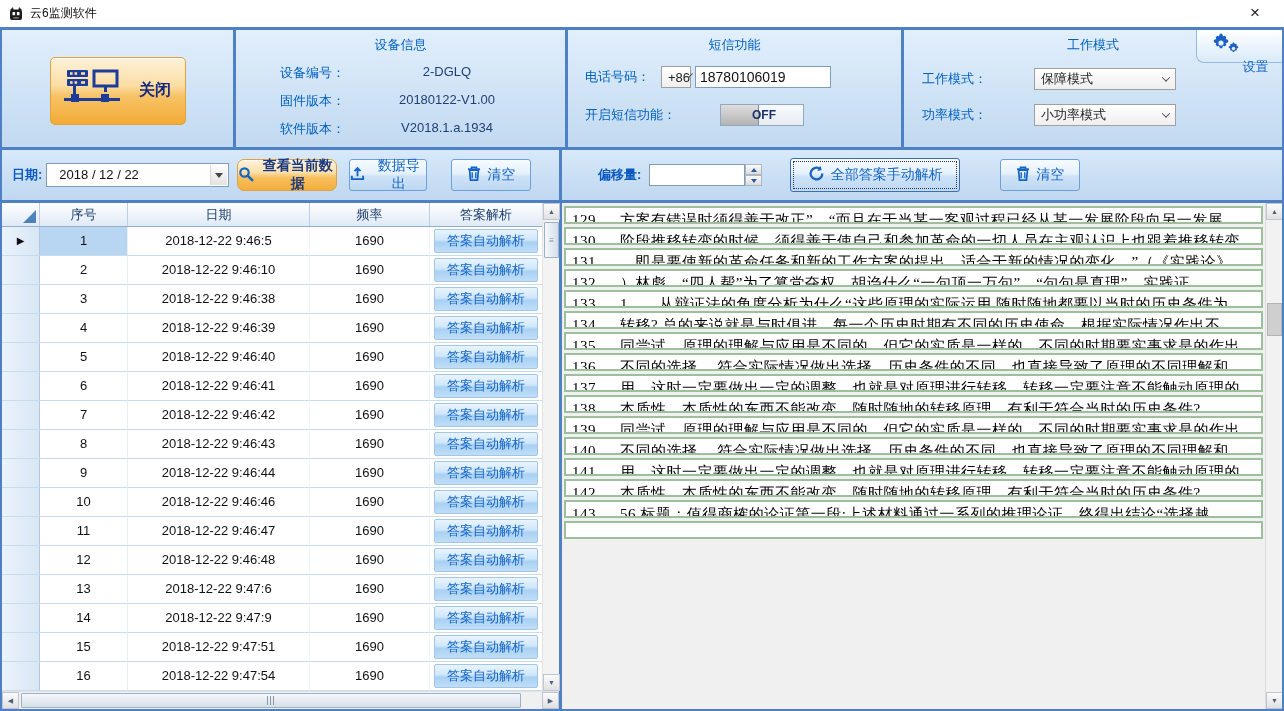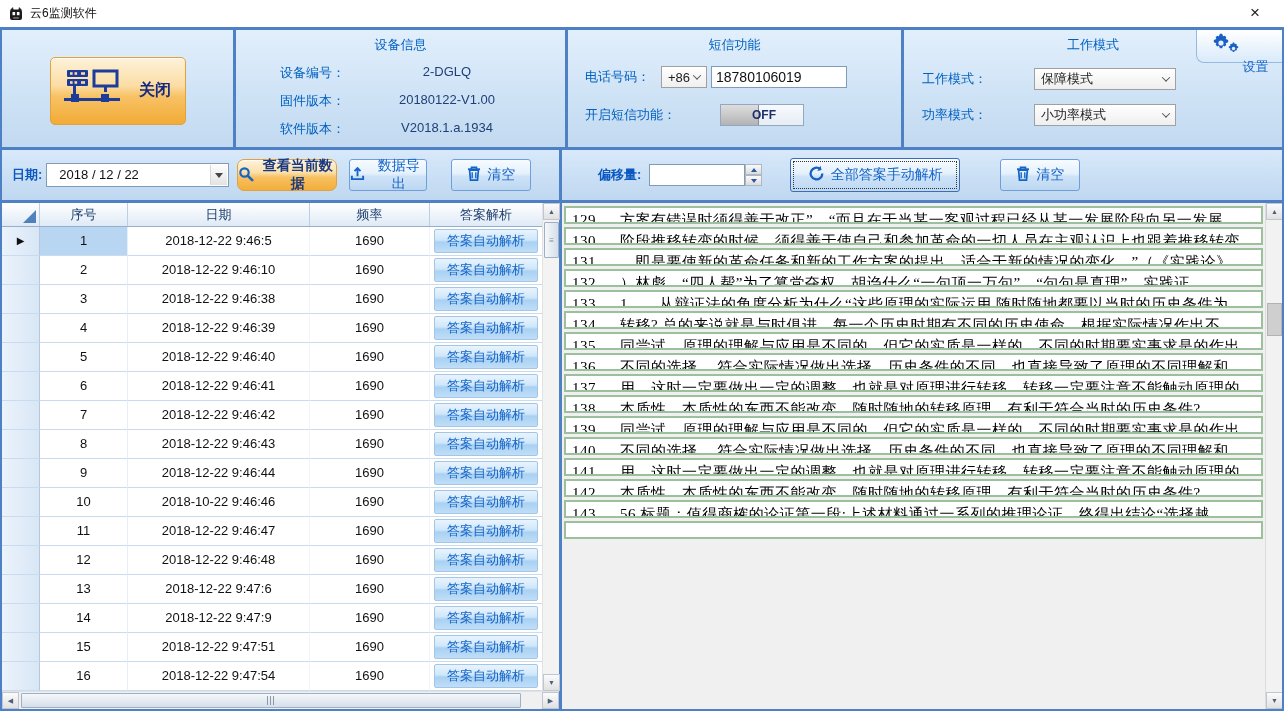--- a/index.html
+++ b/index.html
@@ -205,21 +205,21 @@
           <span class="val">V2018.1.a.1934</span>
         </div>
       </div>
 
       <div class="vdiv"></div>
 
       <div class="p-sms">
         <div class="panel-title">短信功能</div>
         <div class="sms-row1">
           <span class="flabel" style="width:76px;">电话号码：</span>
-          <div class="wincombo" style="width:46px;">
+          <div class="wincombo" style="width:30px;">
             <span>+86</span>
             <span class="chev"></span>
           </div>
           <input class="phone-input" value="18780106019" style="">
         </div>
         <div class="sms-row2">
           <span class="flabel" style="width:95px;">开启短信功能：</span>
           <div class="toggle">
             <div class="knob"></div>
             <div class="state">OFF</div>
@@ -438,21 +438,21 @@
               <div class="td c-no">9</div>
               <div class="td c-date">2018-12-22 9:46:44</div>
               <div class="td c-freq">1690</div>
               <div class="td c-act">
                 <button class="parse-btn">答案自动解析</button>
               </div>
             </div>
             <div class="trow">
               <div class="td rowhdr"></div>
               <div class="td c-no">10</div>
-              <div class="td c-date">2018-10-22 9:46:46</div>
+              <div class="td c-date">2018-12-22 9:46:46</div>
               <div class="td c-freq">1690</div>
               <div class="td c-act">
                 <button class="parse-btn">答案自动解析</button>
               </div>
             </div>
             <div class="trow">
               <div class="td rowhdr"></div>
               <div class="td c-no">11</div>
               <div class="td c-date">2018-12-22 9:46:47</div>
               <div class="td c-freq">1690</div>

